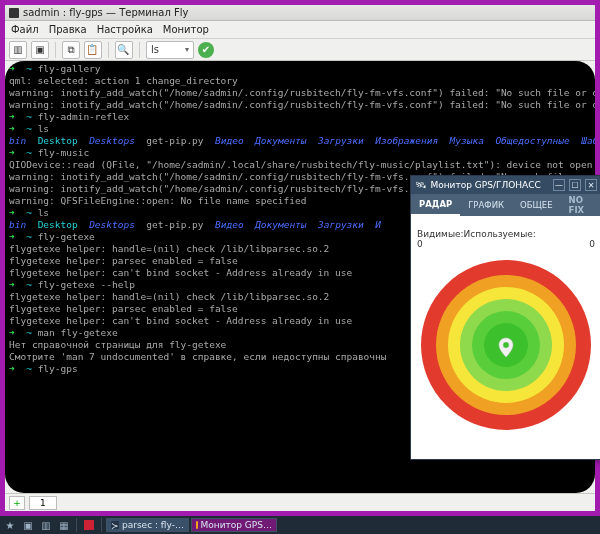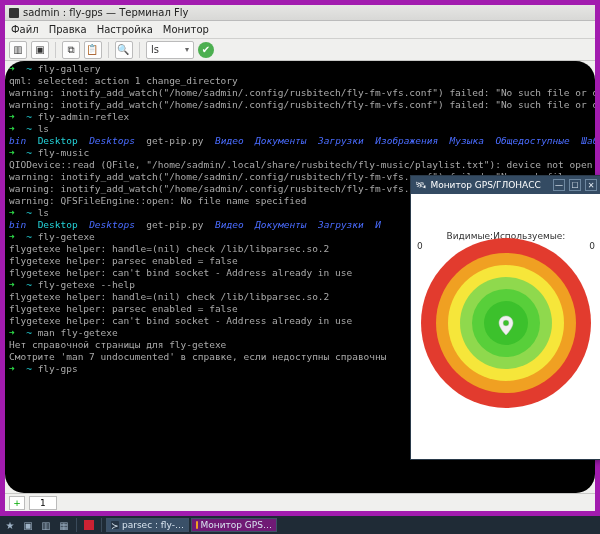--- a/index.html
+++ b/index.html
@@ -140,23 +140,23 @@
     align-items: stretch;
     font-size: 8.5px;
     color: #d6e2ed;
   }
   .gps-tab { flex: 0 0 auto; padding: 0 8px; display: flex; align-items: center; }
   .gps-tab.active { border-bottom: 2px solid #fff; color: #fff; font-weight: 600; }
   .gps-tabs .spacer { flex: 1; }
   .gps-nofix { padding: 0 8px; display: flex; align-items: center; color: #a9bdd0; font-weight: 600; }
   .gps-body { flex: 1; background: #fff; position: relative; }
   .gps-labels {
-    display: flex; justify-content: center;
+    display: flex; justify-content: flex-start;
     padding: 13px 6px 0 6px;
-    font-size: 9px; color: #333; margin-top: 24px;
+    font-size: 9px; color: #333;
   }
   .gps-values {
     display: flex; justify-content: space-between;
     padding: 0 6px;
     font-size: 9px; color: #333;
   }
   .radar {
     position: absolute;
     top: 44px; left: 50%; transform: translateX(-50%);
     width: 170px; height: 170px;
@@ -233,20 +233,33 @@
 
 <div class="gps-window">
   <div class="gps-title">
     <span>🛰</span>
     <span>Монитор GPS/ГЛОНАСС</span>
     <span class="spacer"></span>
     <span class="wbtn">—</span>
     <span class="wbtn">☐</span>
     <span class="wbtn">✕</span>
   </div>
+  <div class="gps-tabs">
+    <div class="gps-tab active">
+        <span>РАДАР</span>
+      </div>
+    <div class="gps-tab">
+        <span>ГРАФИК</span>
+      </div>
+    <div class="gps-tab">
+        <span>ОБЩЕЕ</span>
+      </div>
+    <div class="spacer"></div>
+    <div class="gps-nofix">NO FIX</div>
+  </div>
   <div class="gps-body">
     <div class="gps-labels">
       <span>Видимые:</span>
       <span>Используемые:</span>
     </div>
     <div class="gps-values">
       <span>0</span>
       <span>0</span>
     </div>
     <div class="radar">

